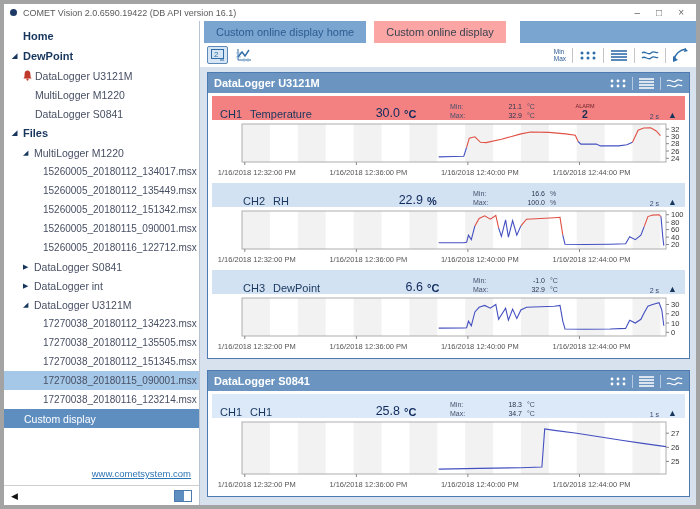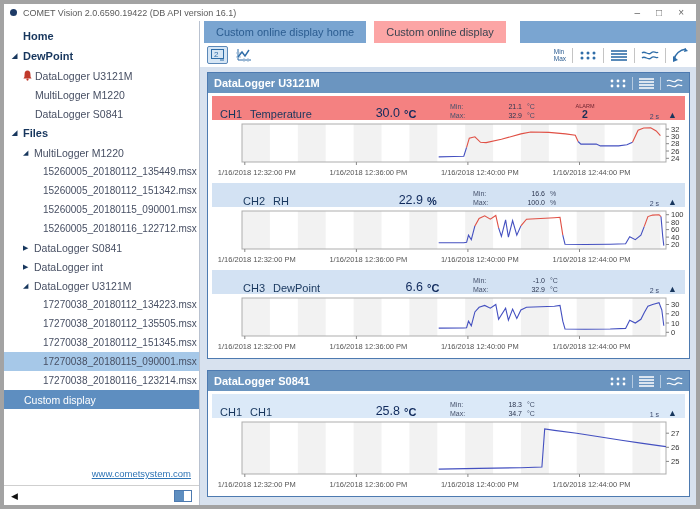--- a/index.html
+++ b/index.html
@@ -122,20 +122,23 @@
         <span class="lbl">DataLogger S0841</span>
       </div>
       <div class="tree-row hdr">
         <span class="t-exp">◢</span>
         <span class="lbl">Files</span>
       </div>
       <div class="tree-row lvl1">
         <span class="t-exp">◢</span>
         <span class="lbl">MultiLogger M1220</span>
       </div>
+      <div class="tree-row lvl2">
+          <span class="lbl">15260005_20180112_134017.msx</span>
+        </div>
       <div class="tree-row lvl2">
           <span class="lbl">15260005_20180112_135449.msx</span>
         </div>
       <div class="tree-row lvl2">
           <span class="lbl">15260005_20180112_151342.msx</span>
         </div>
       <div class="tree-row lvl2">
           <span class="lbl">15260005_20180115_090001.msx</span>
         </div>
       <div class="tree-row lvl2">

